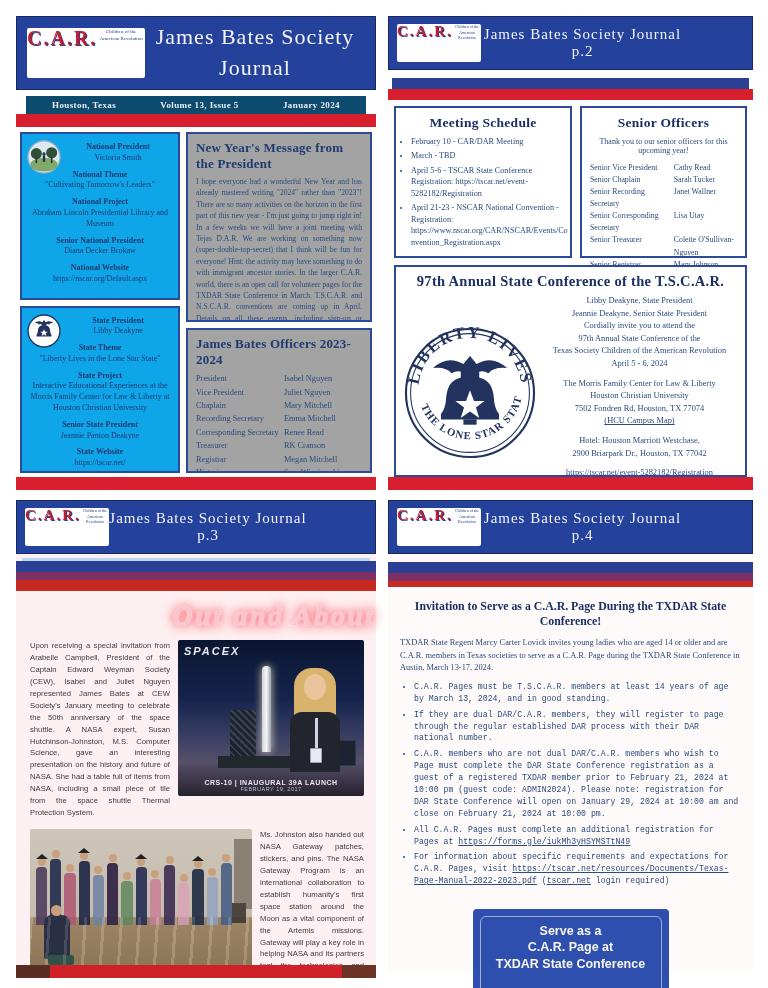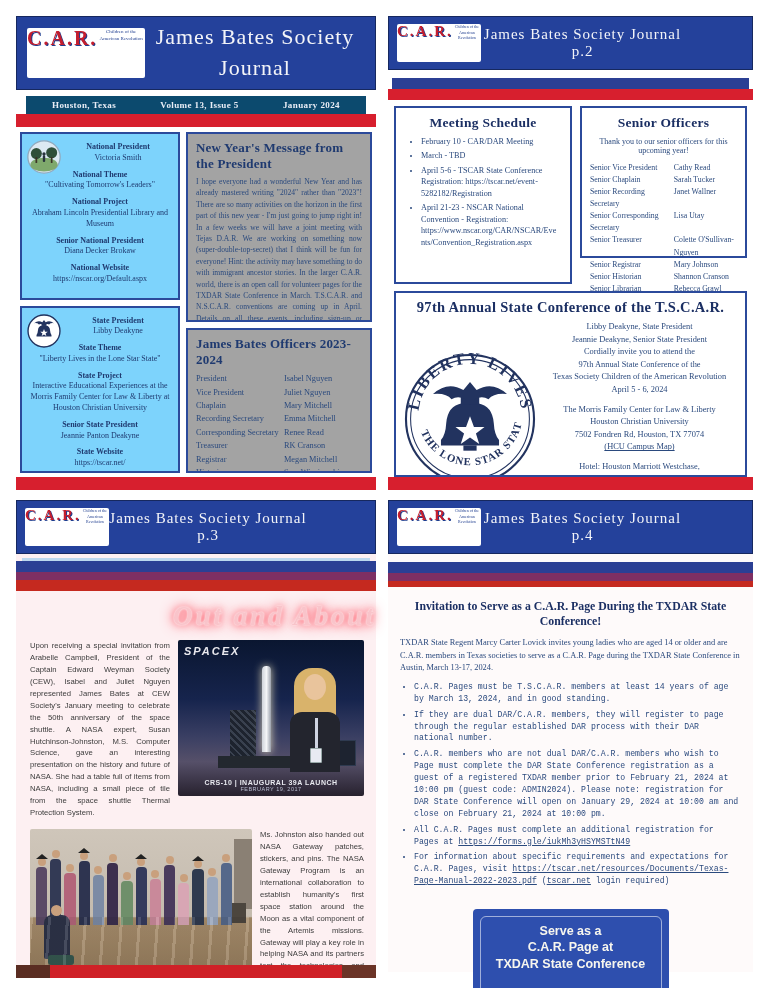--- a/index.html
+++ b/index.html
@@ -40,38 +40,38 @@
   .st-red{height:11px;background:#c5291f;}
 
   .redbar{height:13px;background:#d71f2e;flex-shrink:0;margin-top:auto;}
   .redbar.dark{position:relative;background:#cf2127;}
   .redbar.dark::before,.redbar.dark::after{content:"";position:absolute;top:0;bottom:0;width:34px;background:#5a2d22;}
   .redbar.dark::before{left:0;} .redbar.dark::after{right:0;background:#6b3427;}
 
   
   .p1-body{flex:1;display:flex;gap:6px;padding:5px 4px 4px 4px;overflow:hidden;}
   .p1-left{width:160px;display:flex;flex-direction:column;gap:6px;}
-  .info-box{border:2px solid #2b4a9b;background:#7dd3fc;padding:8px 5px 6px 5px;position:relative;flex:1;overflow:hidden;}
+  .info-box{border:2px solid #2b4a9b;background:#0ea5e9;padding:8px 5px 6px 5px;position:relative;flex:1;overflow:hidden;}
   .side-item{text-align:center;color:#1f3a70;font-size:8px;line-height:1.35;margin-bottom:6px;}
   .side-label{font-weight:bold;}
   .mini-logo{position:absolute;left:5px;top:6px;width:34px;height:34px;}
   .p1-right{flex:1;display:flex;flex-direction:column;gap:6px;}
   .msg-box,.off-box{border:2px solid #2b4a9b;background:#a3a3a3;padding:6px 8px;overflow:hidden;}
   .msg-box{flex:1.35;}
   .off-box{flex:1;}
   .msg-box h2,.off-box h2{margin:0 0 4px 0;font-size:13px;color:#1f3a70;font-weight:600;letter-spacing:.2px;}
   .msg-box p{margin:0;font-size:7.6px;color:#2b4a7e;text-align:justify;line-height:1.5;}
   .off-row{display:flex;font-size:8.3px;color:#2b4a7e;line-height:1.62;}
   .off-row .o{flex:1;} .off-row .n{width:47%;}
 
   
   .p2-boxes{display:flex;gap:8px;padding:6px 6px 0 6px;flex-shrink:0;}
   .box{border:2px solid #2b4a9b;background:#fff;box-sizing:border-box;}
   .box h2{margin:2px 0 5px 0;text-align:center;font-size:13.5px;color:#1b2f63;font-weight:bold;letter-spacing:.3px;}
-  .sched{width:178px;height:178px;padding:5px 12px;}
+  .sched{width:178px;height:152px;padding:5px 2px;}
   .sched ul{margin:2px 0 0 2px;padding-left:11px;}
   .sched li{font-size:8.2px;color:#2b4a7e;line-height:1.4;margin-bottom:3px;overflow-wrap:anywhere;}
   .senior{flex:1;height:152px;padding:5px 8px;}
   .senior .intro{text-align:center;font-size:8px;color:#2b4a7e;margin:6px 0 7px 0;}
   .sen-row{display:flex;font-size:7.8px;color:#2b4a7e;line-height:1.55;}
   .sen-row .o{width:57%;} .sen-row .n{flex:1;}
   .conf{margin:7px 6px 0 6px;flex:1;padding:4px 8px;overflow:hidden;}
   .conf-body{display:flex;align-items:center;gap:6px;}
   .seal{flex-shrink:0;}
   .seal-lg{width:132px;height:132px;margin-top:4px;}

